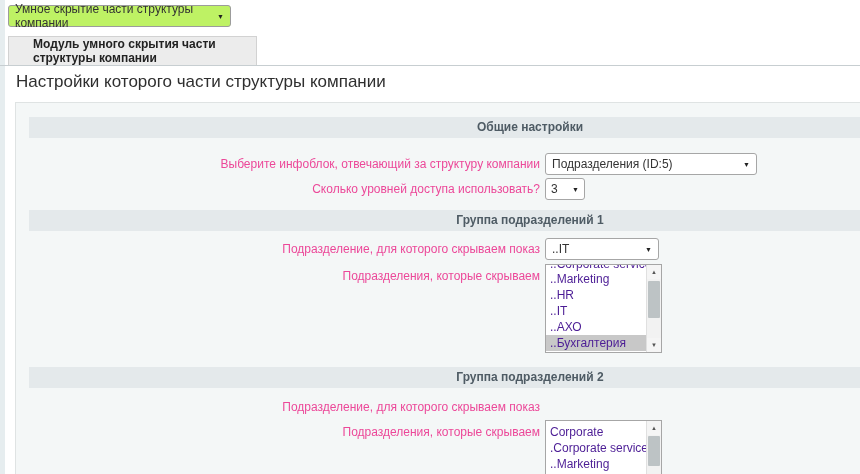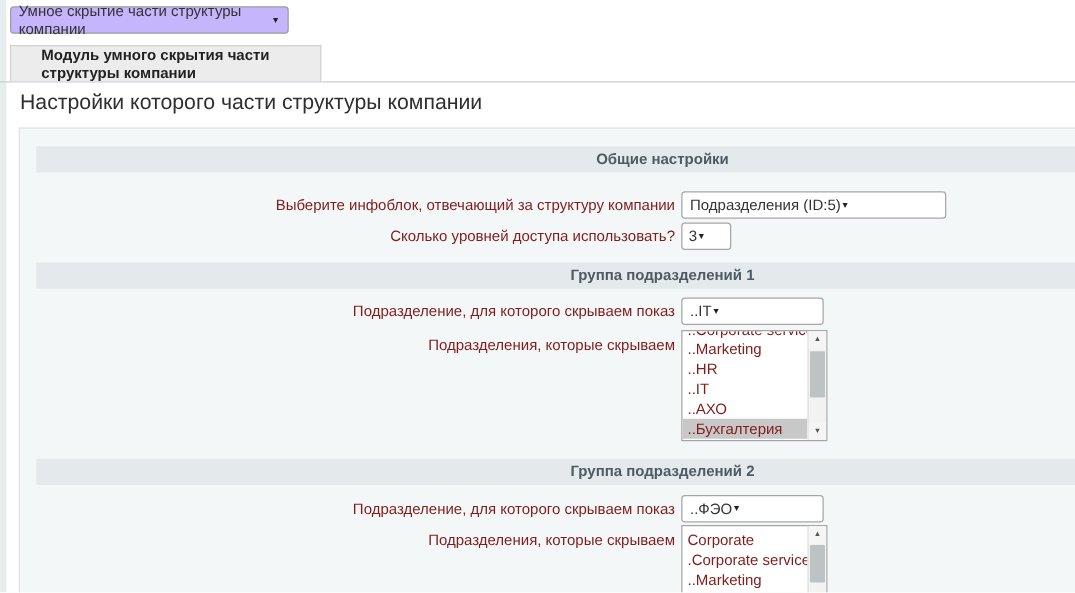--- a/index.html
+++ b/index.html
@@ -9,21 +9,21 @@
     position:relative; width:860px; height:474px; overflow:hidden;
     background:#fff; font-size:12px; color:#333;
   }
   .left-strip{
     position:absolute; left:0; top:0; width:5px; height:474px;
     background:#e6edef;
   }
   
   .module-select{
     position:absolute; left:8px; top:5px; width:223px; height:22px;
-    background:#c4b5fd; border:1px solid #9c9c9c; border-radius:3px;
+    background:#bef264; border:1px solid #9c9c9c; border-radius:3px;
     display:flex; align-items:center; justify-content:space-between;
     padding:0 6px; cursor:default;
   }
   .dd-arrow{ font-size:7px; color:#222; line-height:1; }
   
   .tab-strip-line{
     position:absolute; left:0; top:65px; width:860px; height:1px;
     background:#c7ced1;
   }
   .tab{
@@ -48,28 +48,28 @@
   }
   .band.b1{ top:117px; }
   .band.b2{ top:210px; }
   .band.b3{ top:367px; }
   .form-row{
     position:absolute; left:0; width:860px;
     display:flex; align-items:center;
   }
   .form-row.top-align{ align-items:flex-start; }
   .form-row .lbl{
-    flex:0 0 540px; text-align:right; color:#7f1d1d; line-height:22px;
+    flex:0 0 540px; text-align:right; color:#ec4899; line-height:22px;
     white-space:nowrap;
   }
   .form-row.top-align .lbl{ line-height:16px; padding-top:4px;text-align:right; }
   .ctl{ margin-left:5px; }
   .sel{
     height:22px; background:#fff; border:1px solid #a6a6a6; border-radius:3px;
-    display:flex; align-items:center; justify-content:flex-start;
+    display:flex; align-items:center; justify-content:space-between;
     padding:0 6px; cursor:default; white-space:nowrap;
   }
   .sel-iblock{ width:212px; }
   .sel-levels{ width:40px; padding:0 5px; }
   .sel-dept{ width:114px; }
   .r-iblock{ top:153px; }
   .r-levels{ top:178px; }
   .r-dept1{ top:238px; }
   .r-list1{ top:264px; }
   .r-dept2{ top:396px; }
@@ -78,21 +78,21 @@
   .listbox{
     background:#fff; border:1px solid #a6a6a6;
     display:flex; overflow:hidden;
   }
   .listbox.lb1{ width:117px; height:89px; }
   .listbox.lb2{ width:117px; height:120px; }
   .list-items{ flex:1 1 auto; overflow:hidden; padding-top:0; }
   .lb2 .list-items{ padding-top:3px; }
   .list-item{
     height:16px; line-height:16px; padding-left:4px; white-space:nowrap;
-    color:#7f1d1d; cursor:default;
+    color:#4c1d95; cursor:default;
   }
   .list-item.partial{ height:6px; overflow:hidden; }
   .list-item.partial span{ display:block; margin-top:-9px; }
   .list-item.selected{ background:#c8c8c8; }
   .vscroll{
     flex:0 0 15px; display:flex; flex-direction:column;
     background:#f2f2f2; border-left:1px solid #e0e0e0;
   }
   .sb-btn{
     flex:0 0 14px; display:flex; align-items:center; justify-content:center;
@@ -180,24 +180,20 @@
             <span class="sb-ic">▼</span>
           </div>
       </div>
     </div>
   </div>
 
   <div class="band b3">Группа подразделений 2</div>
 
   <div class="form-row r-dept2">
     <div class="lbl">Подразделение, для которого скрываем показ</div>
-    <div class="ctl sel sel-dept">
-      <span>..ФЭО</span>
-      <span class="dd-arrow">▼</span>
-    </div>
   </div>
 
   <div class="form-row top-align r-list2">
     <div class="lbl">Подразделения, которые скрываем</div>
     <div class="ctl listbox lb2">
       <div class="list-items">
         <div class="list-item">Corporate</div>
         <div class="list-item">.Corporate services</div>
         <div class="list-item">..Marketing</div>
       </div>

